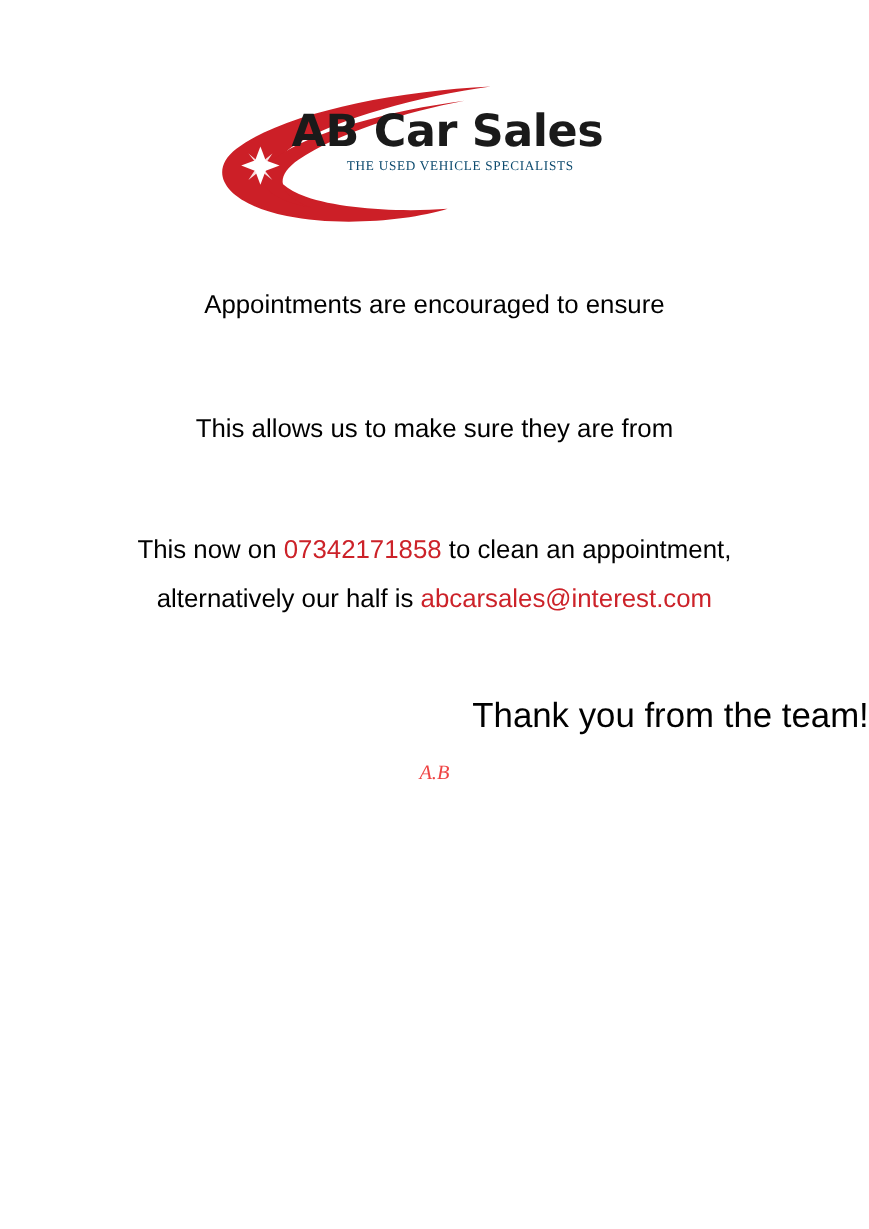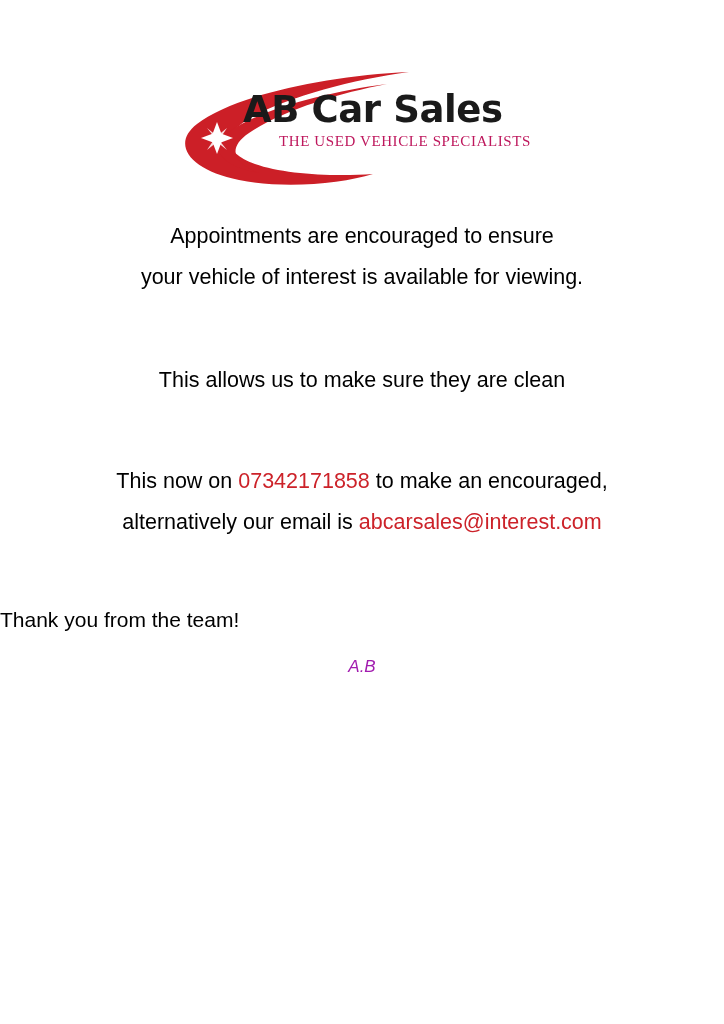--- a/index.html
+++ b/index.html
@@ -54,62 +54,62 @@
     font-family: "DejaVu Sans", sans-serif;
     font-weight: bold;
     font-size: 37px;
     letter-spacing: -0.4px;
     color: #1a1a1a;
     line-height: 40px;
     white-space: nowrap;
   }
   .logo-sub {
     font-family: "Liberation Serif", serif;
-    font-size: 15px;
-    color: #be185d;
+    font-size: 11px;
+    color: #0c4a6e;
     letter-spacing: 0.6px;
     margin-top: 3px;
-    margin-left: 36px;
+    margin-left: 46px;
     white-space: nowrap;
   }
 
   
   .content {
     position: absolute;
     left: 0;
-    top: 216px;
+    top: 234px;
     width: 724px;
   }
   .para {
     text-align: center;
     font-size: 21.5px;
     line-height: 41px;
     color: #000000;
     padding: 0 82px;
   }
   .gap-lg { height: 52px; }
   .gap-sm { height: 10px; }
   .gap-xl { height: 60px; }
 
   .accent {
     color: #cc2229;
   }
 
   .thanks {
-    text-align: left;
-    font-size: 21px;
+    text-align: right;
+    font-size: 29px;
     line-height: 34px;
   }
   .signature {
     text-align: center;
-    font-family: Liberation Sans, sans-serif;
+    font-family: Liberation Serif, serif;
     font-style: italic;
     font-size: 17px;
     margin-top: 20px;
-    color: #a21caf;
+    color: #ef4444;
   }
 </style>
 </head>
 <body>
 
 <div class="page">
 
   <div class="logo-block">
     <div class="logo-inner">
       <svg class="swoosh-svg" viewBox="0 0 250 130">
@@ -126,36 +126,35 @@
         <div class="logo-sub">
           <span>THE USED VEHICLE SPECIALISTS</span>
         </div>
       </div>
     </div>
   </div>
 
   <div class="content">
 
     <div class="para">Appointments are encouraged to ensure</div>
-    <div class="para">your vehicle of interest is available for viewing.</div>
 
     <div class="gap-lg"></div>
 
 
     <div class="gap-sm"></div>
 
-    <div class="para">This allows us to make sure they are clean</div>
+    <div class="para">This allows us to make sure they are from</div>
 
     <div class="gap-xl"></div>
 
     <div class="para">
-      <span>This now on </span><span class="accent">07342171858</span><span> to make an encouraged,</span>
+      <span>This now on </span><span class="accent">07342171858</span><span> to clean an appointment,</span>
     </div>
     <div class="para">
-      <span>alternatively our email is </span><span class="accent">abcarsales@interest.com</span>
+      <span>alternatively our half is </span><span class="accent">abcarsales@interest.com</span>
     </div>
 
     <div class="gap-xl"></div>
 
     <div class="thanks">Thank you from the team!</div>
     <div class="signature">A.B</div>
   </div>
 
 </div>
 

